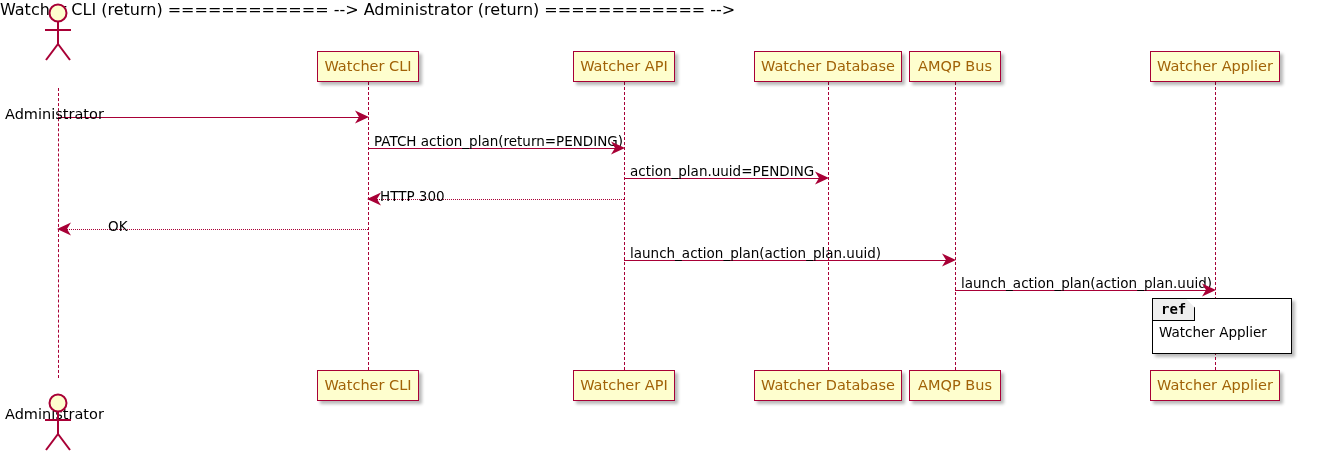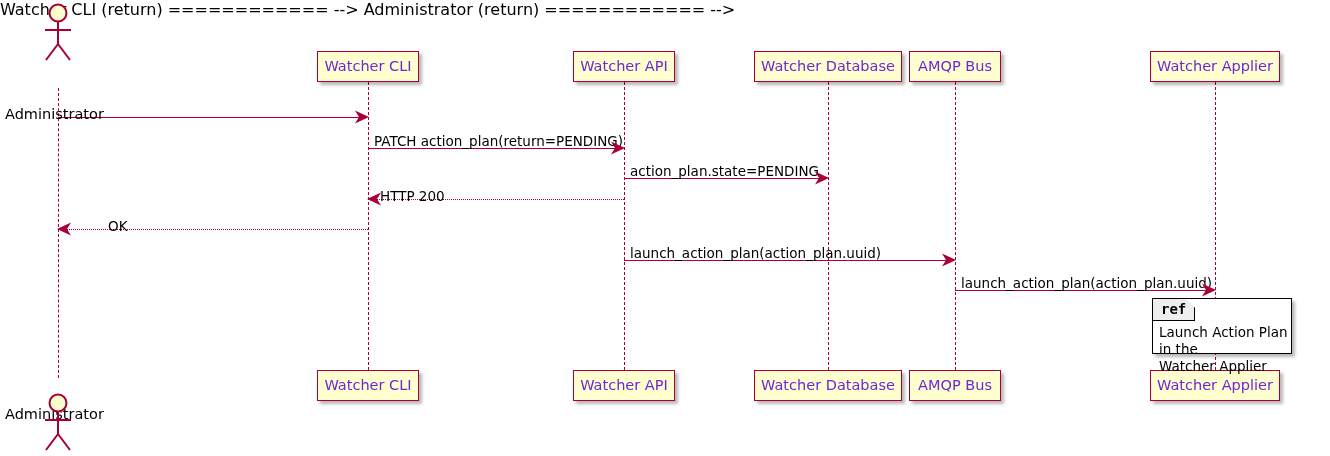--- a/index.html
+++ b/index.html
@@ -13,21 +13,21 @@
     width: 1330px;
     height: 456px;
     background: #FFFFFF;
     overflow: hidden;
   }
   
   .participant {
     position: absolute;
     background: #FEFECE;
     border: 1.5px solid #A80036;
-    color: #6d28d9;
+    color: #a16207;
     font-size: 14.5px;
     line-height: 1;
     white-space: nowrap;
     display: flex;
     align-items: center;
     justify-content: center;
     box-shadow: 3px 3px 3px rgba(0,0,0,0.28);
     z-index: 5;
   }
   
@@ -158,30 +158,30 @@
   
   <div class="msg-label" style="left:374px; top:133px;">PATCH action_plan(return=PENDING)</div>
   <div class="msg-line" style="left:368px; top:148px; width:249px;"></div>
   <div class="arrowhead" style="left:609px; top:141px;">
     <svg width="16" height="14" viewBox="0 0 16 14">
         <polygon points="16,7 2,0.5 6,7 2,13.5" fill="#A80036"></polygon>
       </svg>
   </div>
 
   
-  <div class="msg-label" style="left:630px; top:163px;">action_plan.state=PENDING</div>
+  <div class="msg-label" style="left:630px; top:163px;">action_plan.uuid=PENDING</div>
   <div class="msg-line" style="left:624px; top:178px; width:197px;"></div>
   <div class="arrowhead" style="left:813px; top:171px;">
     <svg width="16" height="14" viewBox="0 0 16 14">
         <polygon points="16,7 2,0.5 6,7 2,13.5" fill="#A80036"></polygon>
       </svg>
   </div>
 
    Watcher CLI (return) ============ --&gt;
-  <div class="msg-label" style="left:380px; top:188px;">HTTP 200</div>
+  <div class="msg-label" style="left:380px; top:188px;">HTTP 300</div>
   <div class="msg-line dotted" style="left:375px; top:199px; width:249px;"></div>
   <div class="arrowhead" style="left:367px; top:192px;">
     <svg width="16" height="14" viewBox="0 0 16 14">
         <polygon points="0,7 14,0.5 10,7 14,13.5" fill="#A80036"></polygon>
       </svg>
   </div>
 
    Administrator (return) ============ --&gt;
   <div class="msg-label" style="left:73px; top:218px;margin-left:35px;">OK</div>
   <div class="msg-line dotted" style="left:67px; top:229px; width:301px;"></div>
@@ -206,21 +206,20 @@
   <div class="arrowhead" style="left:1200px; top:283px;">
     <svg width="16" height="14" viewBox="0 0 16 14">
         <polygon points="16,7 2,0.5 6,7 2,13.5" fill="#A80036"></polygon>
       </svg>
   </div>
 
   
   <div class="ref-box" style="left:1152px; top:298px; width:140px; height:56px;">
     <div class="ref-tab ref-tab-clip">ref</div>
     <div class="ref-body" style="top:25px;">
-      <div>Launch Action Plan in the</div>
       <div>Watcher Applier</div>
     </div>
   </div>
 
   
   <div class="participant" style="left:317px; top:370px; width:102px; height:31px;">
     <span>Watcher CLI</span>
   </div>
   <div class="participant" style="left:573px; top:370px; width:102px; height:31px;">
     <span>Watcher API</span>

